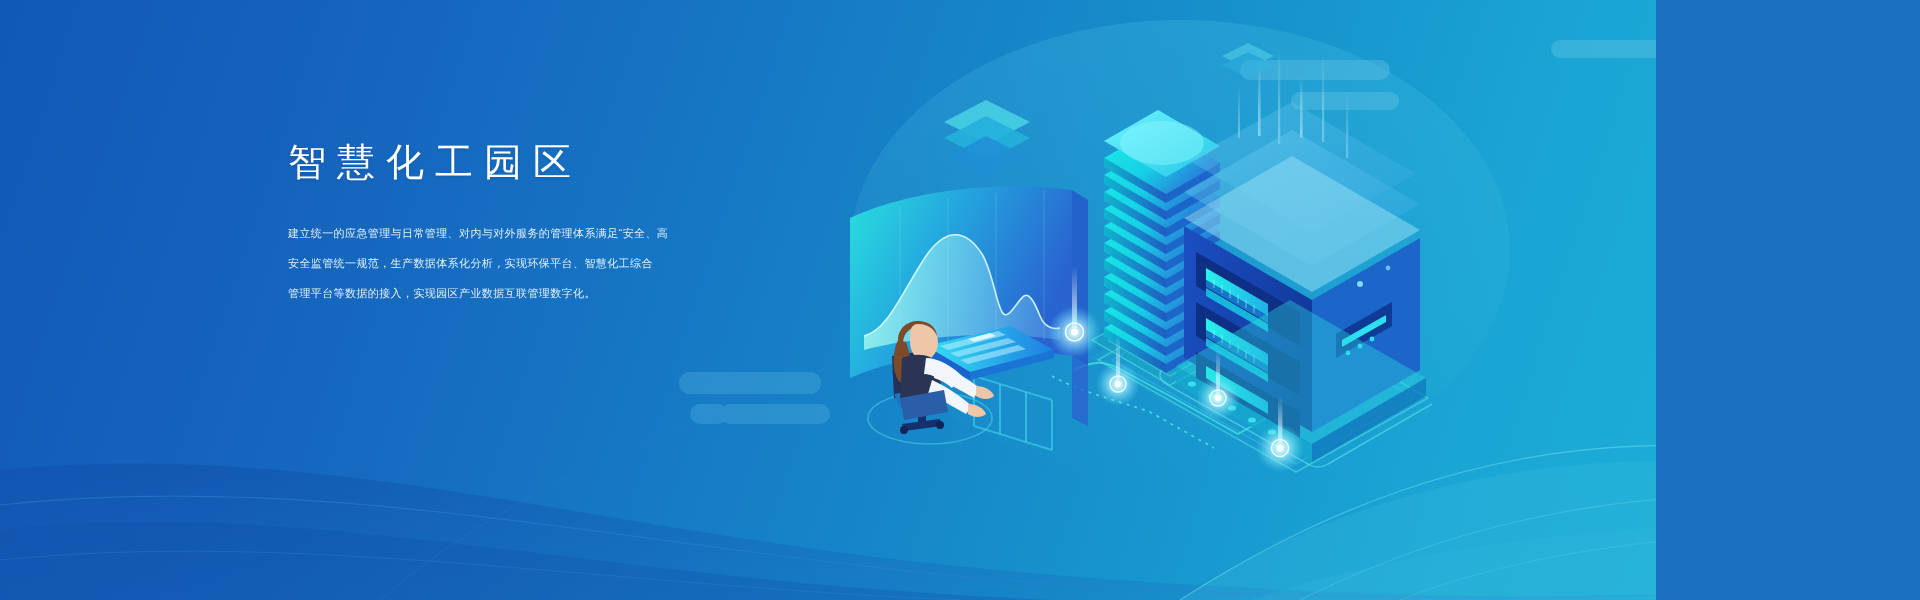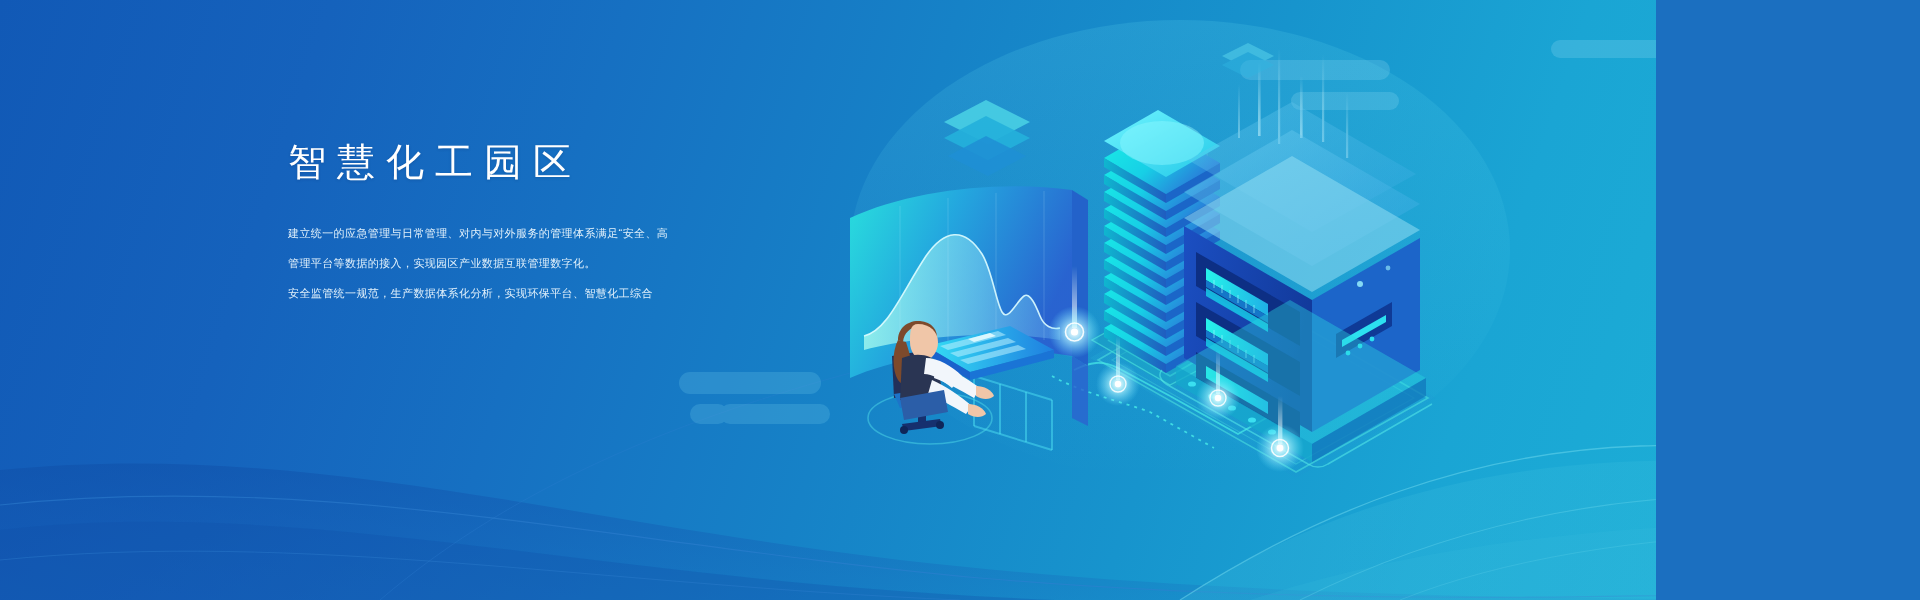--- a/index.html
+++ b/index.html
@@ -95,22 +95,22 @@
       </g>
 
       <ellipse cx="1180" cy="250" rx="330" ry="230" fill="url(#gSoftGlow)"></ellipse>
     </svg>
   </div>
 
   <div id="text-block">
     <h1 id="page-title">智慧化工园区</h1>
     <div id="desc">
       <span class="ln">建立统一的应急管理与日常管理、对内与对外服务的管理体系满足“安全、高</span>
+      <span class="ln">安全监管统一规范，生产数据体系化分析，实现环保平台、智慧化工综合</span>
       <span class="ln">管理平台等数据的接入，实现园区产业数据互联管理数字化。</span>
-      <span class="ln">安全监管统一规范，生产数据体系化分析，实现环保平台、智慧化工综合</span>
     </div>
   </div>
 
   <div id="illustration">
     <svg viewBox="0 0 600 420">
       <defs>
         <linearGradient id="scrFace" x1="0" y1="0" x2="1" y2="0.4">
           <stop offset="0%" stop-color="#2ae7df"></stop>
           <stop offset="45%" stop-color="#24a9e0"></stop>
           <stop offset="100%" stop-color="#2a5fd0"></stop>

